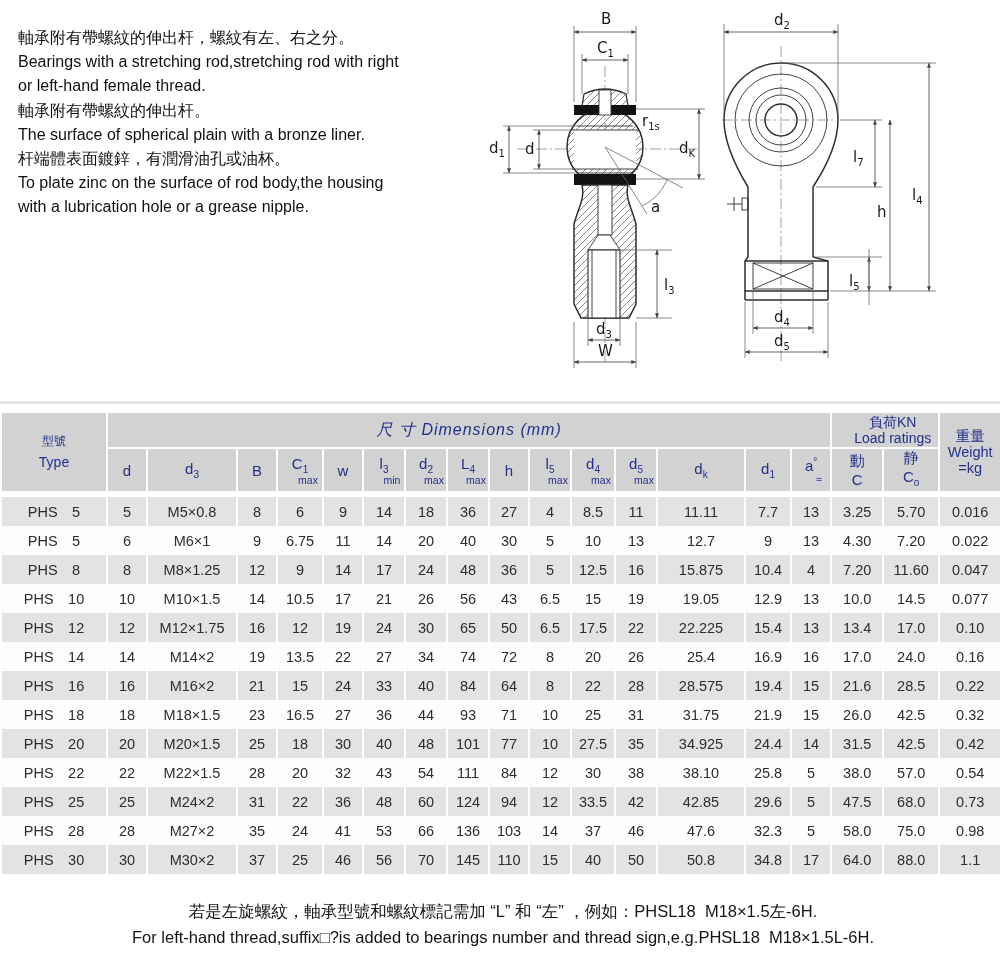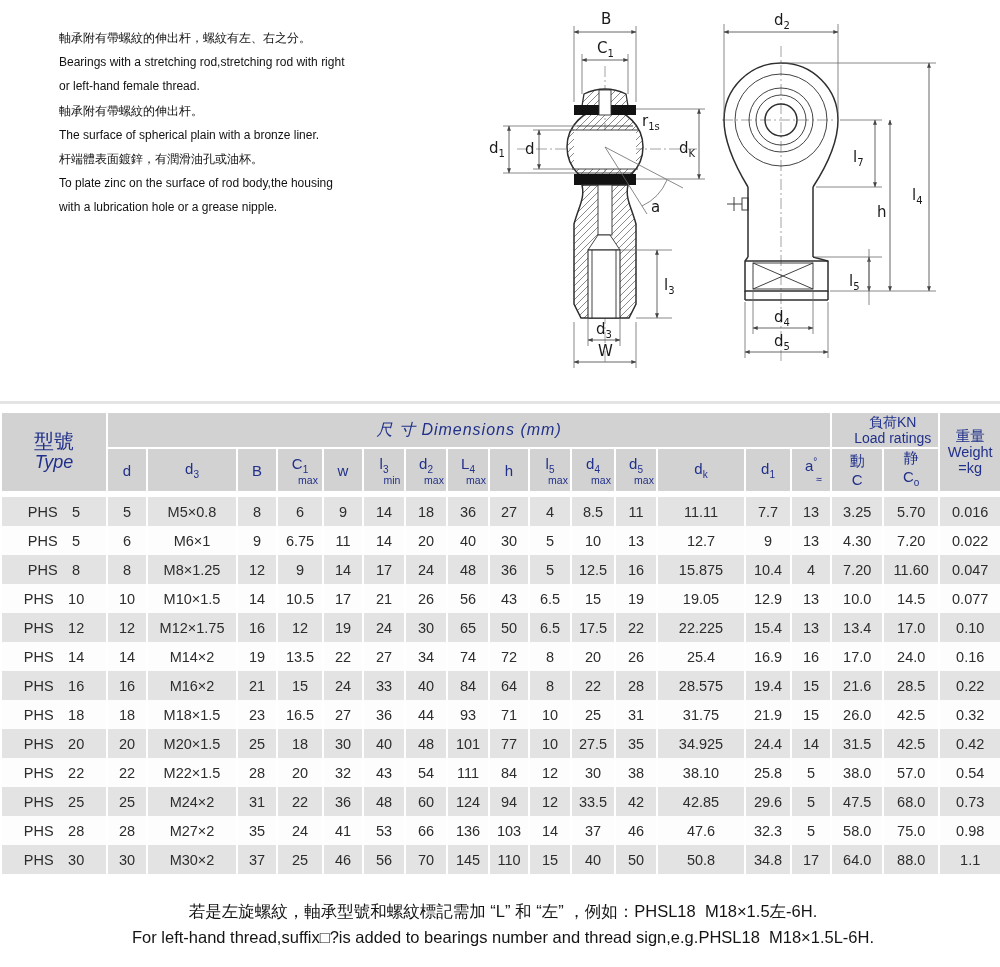--- a/index.html
+++ b/index.html
@@ -1,21 +1,21 @@
 <!DOCTYPE html>
 <html><head>
 <meta charset="utf-8">
 <style>
   html,body{margin:0;padding:0;background:#fff;}
   body{font-family:"Liberation Sans","DejaVu Sans",sans-serif;}
   #page{position:relative;width:1000px;height:967px;background:#fff;overflow:hidden;}
 
   
   #intro{position:absolute;left:18px;top:26px;width:470px;}
-  .intro-line{font-size:12px;line-height:24.2px;color:#111;white-space:pre;margin-left:41px;}
+  .intro-line{font-size:16px;line-height:24.2px;color:#111;white-space:pre;}
 
   
   .drawing{position:absolute;top:2px;}
   #leftview{left:487px;}
   #rightview{left:722px;}
   .ol{fill:none;stroke:#2e2e2e;stroke-width:1.5;}
   .thin{fill:none;stroke:#2e2e2e;stroke-width:0.9;}
   .ext{stroke:#6a6a6a;stroke-width:0.8;}
   .dim{stroke:#555;stroke-width:0.9;}
   .cl{stroke:#8a8a8a;stroke-width:0.8;stroke-dasharray:11 3 2 3;}
@@ -25,22 +25,22 @@
   
   #top-strip{position:absolute;left:0;top:401px;width:1000px;height:3px;background:#e4e4e4;}
 
   
   #spec-table-wrap{position:absolute;left:0;top:411px;width:1000px;}
   table{border-collapse:collapse;table-layout:fixed;width:1000px;}
   th{background:#d2d2d2;border:2px solid #fff;color:#21308a;font-weight:400;
      text-align:center;vertical-align:middle;padding:0;font-size:15px;}
   thead tr.hr1{height:36px;}
   thead tr.hr2{height:44px;}
-  .type-zh{font-size:20px;line-height:19px;}
-  .type-en{font-size:18px;line-height:22px;font-style:italic;}
+  .type-zh{font-size:12px;line-height:19px;}
+  .type-en{font-size:14px;line-height:22px;}
   .dims-title{font-size:16px;letter-spacing:1px;font-style:italic;}
   .load-line{font-size:14px;line-height:16px;padding-left:15px;}
   .wt-line{font-size:14.5px;line-height:16px;}
   .hb{font-size:15px;}
   .hsub{font-size:10px;vertical-align:sub;}
   .hsup{font-size:10px;vertical-align:super;}
   .hsm{display:block;font-size:10.5px;line-height:11px;padding-left:16px;}
   .hl2{display:block;font-size:15px;line-height:17px;}
   td{background:#e3e3e3;border-left:2px solid #fff;border-right:2px solid #fff;
      text-align:center;font-size:14.5px;color:#2d2d2d;height:29px;padding:0;white-space:pre;}

